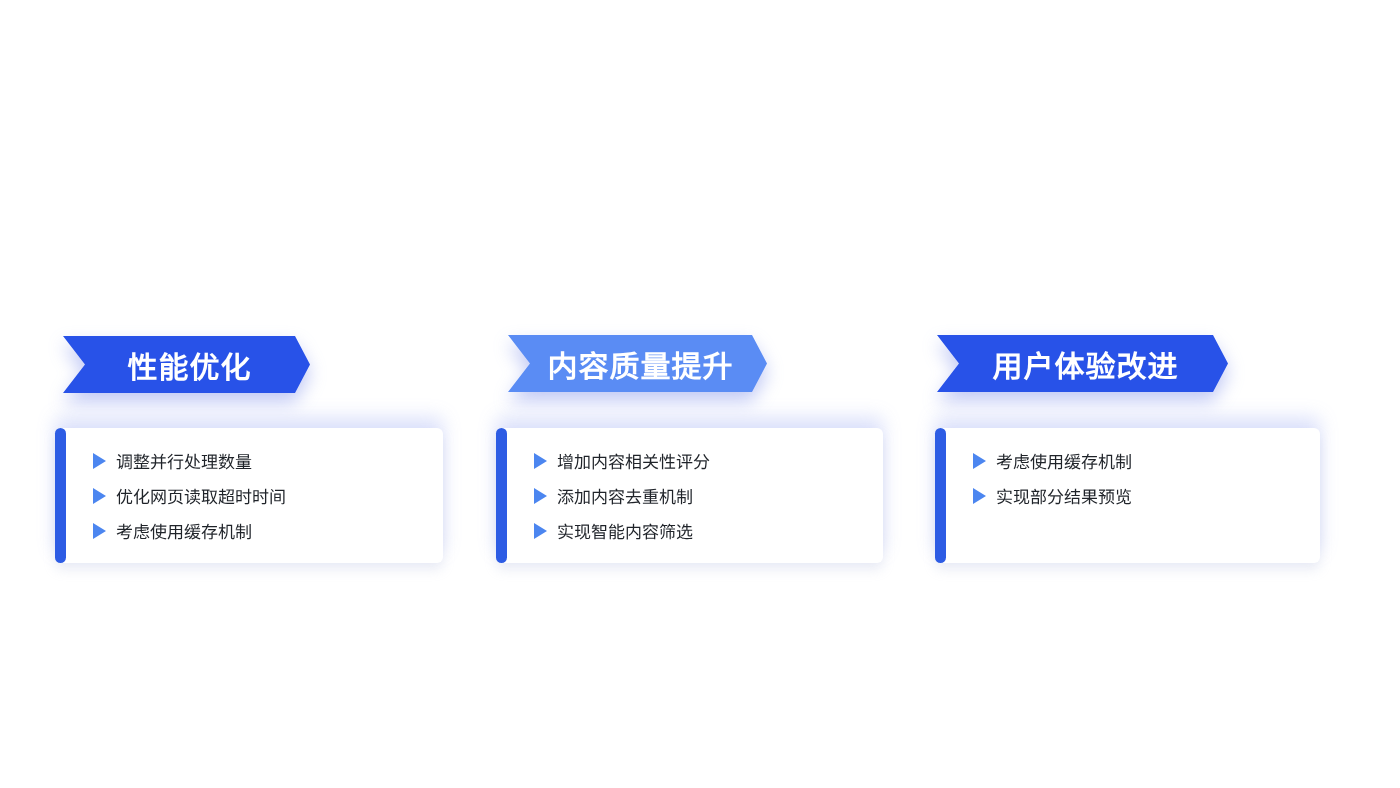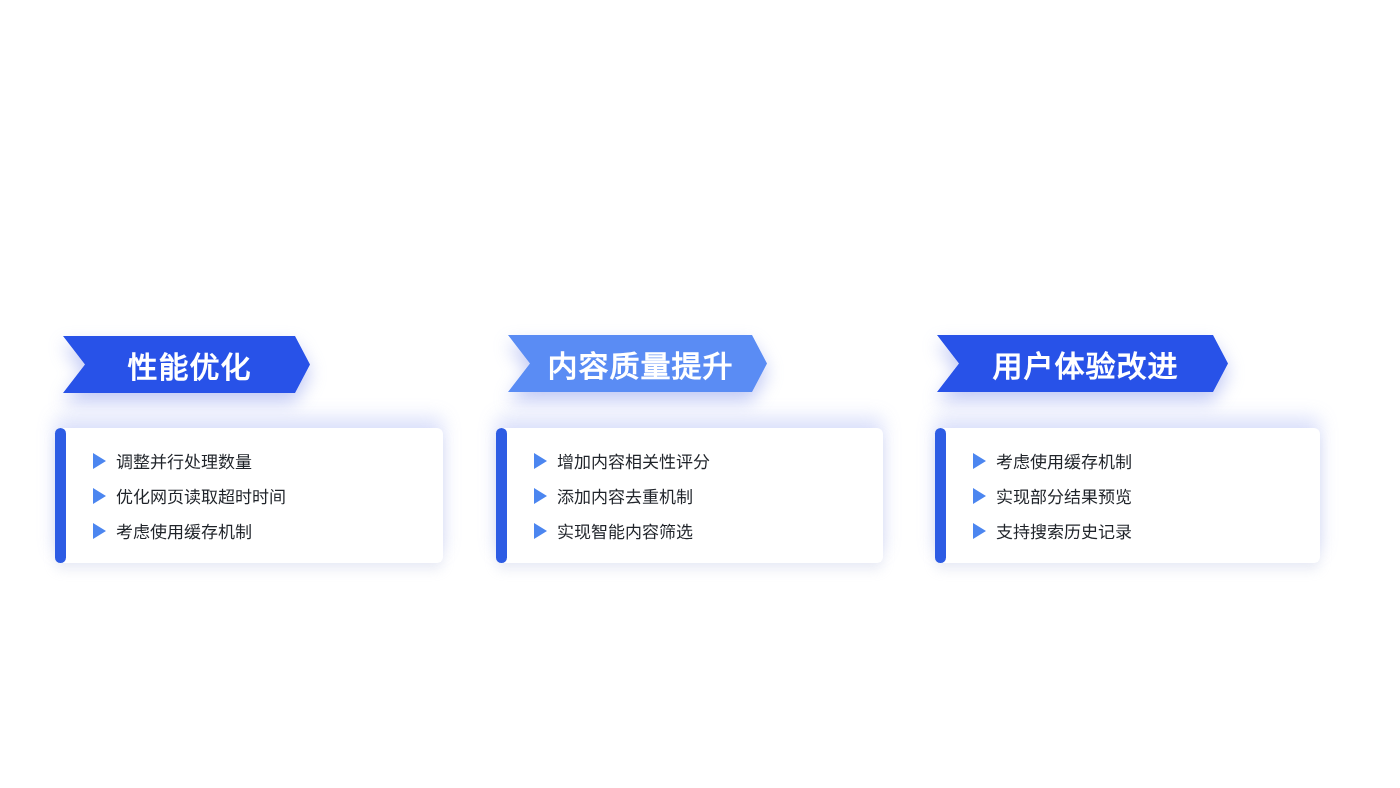--- a/index.html
+++ b/index.html
@@ -166,20 +166,16 @@
     <div class="card-accent-bar"></div>
     <div class="card-list">
       <div class="card-item">
         <span class="bullet-triangle"></span>
         <span class="item-label">考虑使用缓存机制</span>
       </div>
       <div class="card-item">
         <span class="bullet-triangle"></span>
         <span class="item-label">实现部分结果预览</span>
       </div>
-      <div class="card-item">
-        <span class="bullet-triangle"></span>
-        <span class="item-label">支持搜索历史记录</span>
-      </div>
     </div>
   </div>
 
 </div>
 
 </body></html>

